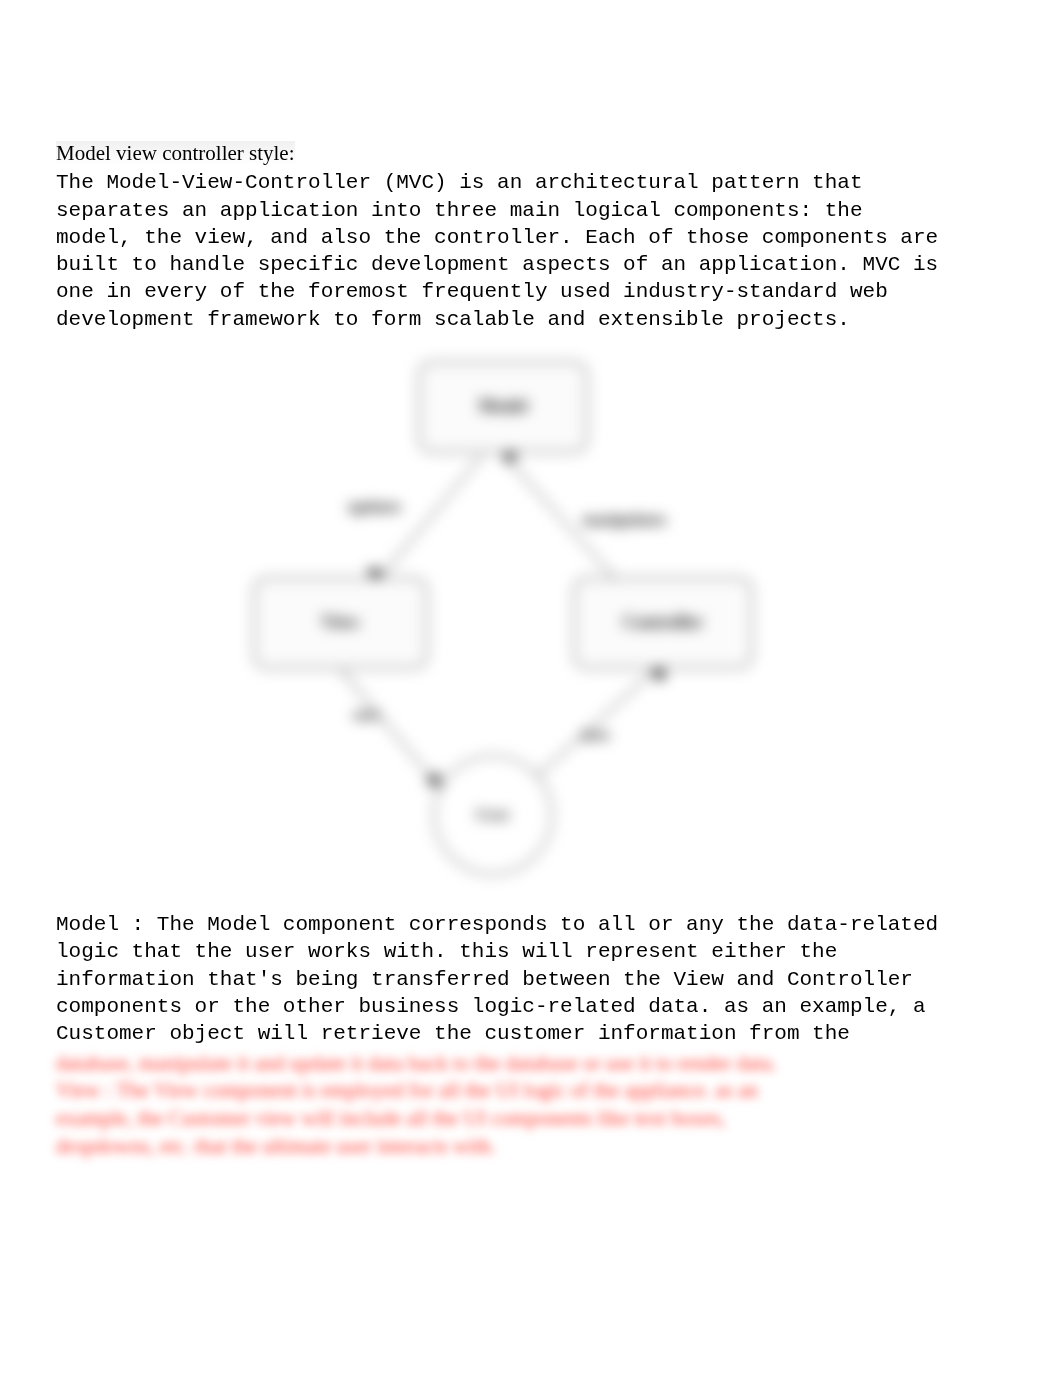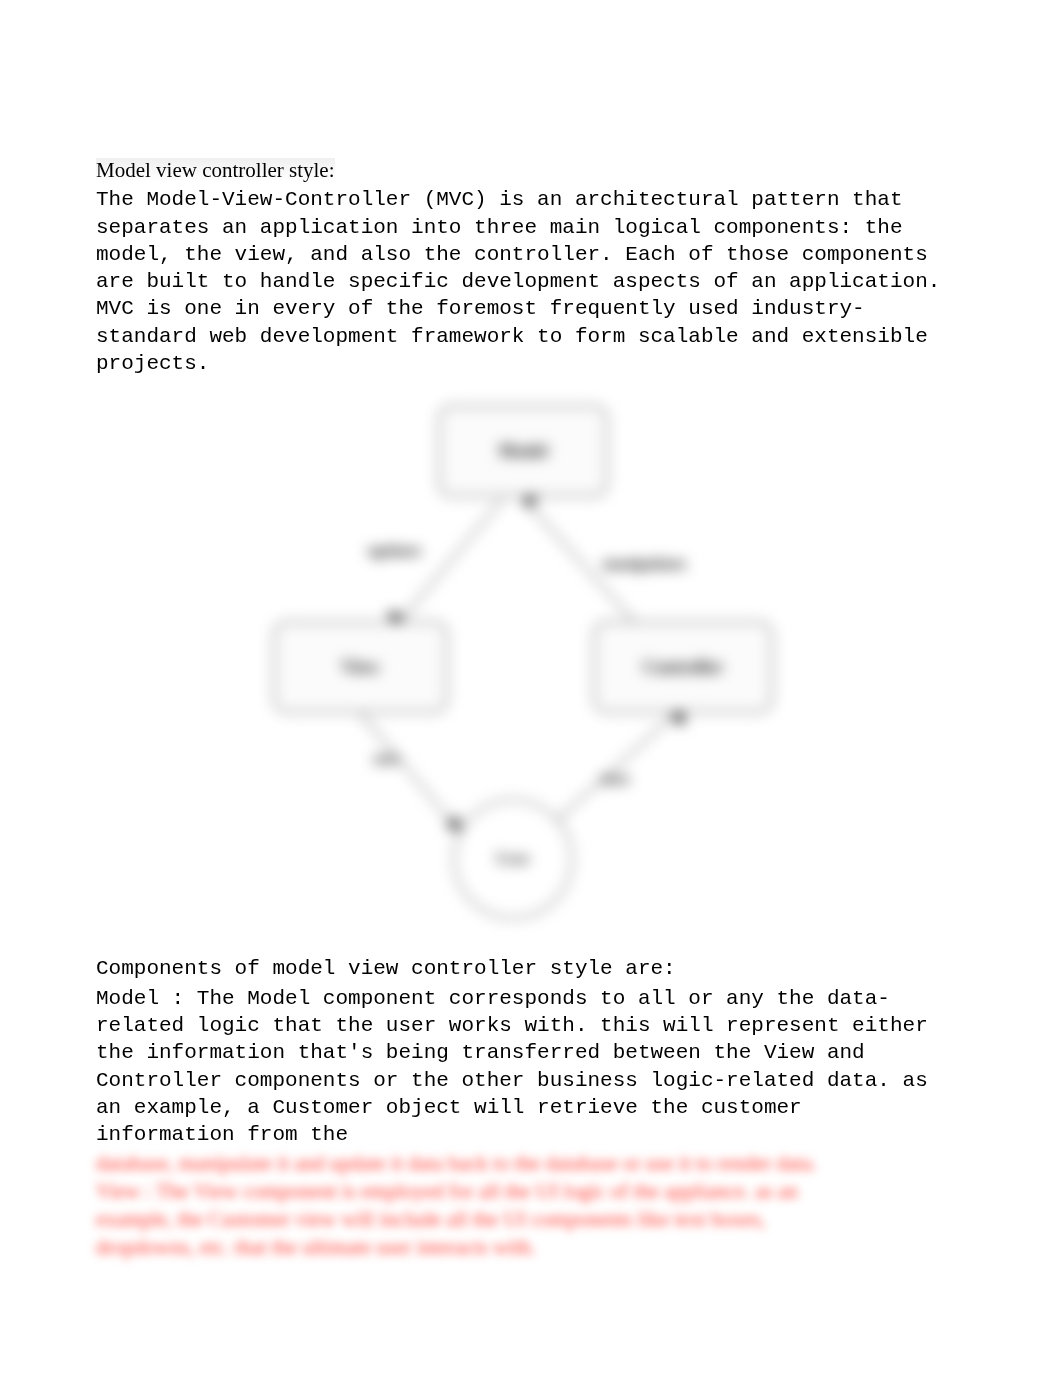--- a/index.html
+++ b/index.html
@@ -11,22 +11,21 @@
       width: 1062px;
       height: 1377px;
       background: #fff;
       font-family: 'Times New Roman', Times, serif;
       font-size: 21px;
       line-height: 1.3;
       color: #000;
       position: relative;
     }
     .page {
-      padding: 140px 112px 50px 96px;
-      margin-top: 17px;
+      padding: 140px 112px 50px 56px;
     }
     .heading {
       background: linear-gradient(to bottom, rgba(230,230,230,0.6), rgba(255,255,255,0));
       display: inline;
     }
     .para {
       margin-top: 2px;
       text-align: left;
       font-family: Liberation Mono, monospace;
     }
@@ -149,21 +148,20 @@
         <span>User</span>
       </div>
 
       <div class="edge-label lbl-updates">updates</div>
       <div class="edge-label lbl-manip">manipulates</div>
       <div class="edge-label lbl-sees">sees</div>
       <div class="edge-label lbl-uses">uses</div>
     </div>
   </div>
 
-  <p class="para section2-heading">Components of model view controller style are:</p>
 
   <p class="para">Model : The Model component corresponds to all or any the data-related logic that the user works with. this will represent either the information that's being transferred between the View and Controller components or the other business logic-related data. as an example, a Customer object will retrieve the customer information from the</p>
 
   <div class="blurred-text">
     <div>database, manipulate it and update it data back to the database or use it to render data.</div>
     <div>View : The View component is employed for all the UI logic of the appliance. as an</div>
     <div>example, the Customer view will include all the UI components like text boxes,</div>
     <div>dropdowns, etc. that the ultimate user interacts with.</div>
   </div>
 

